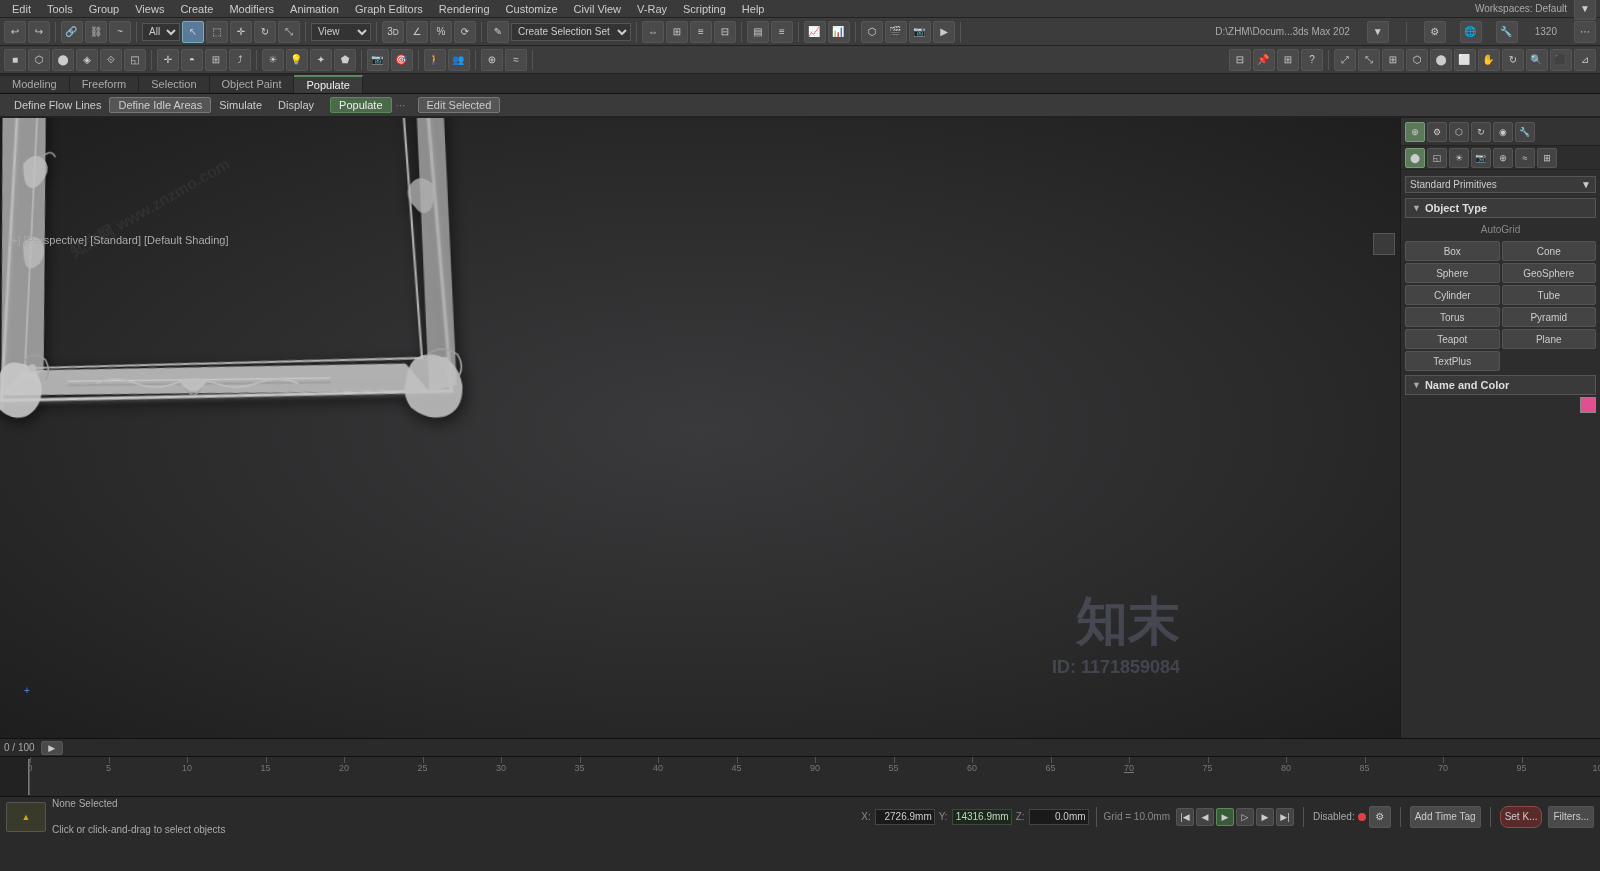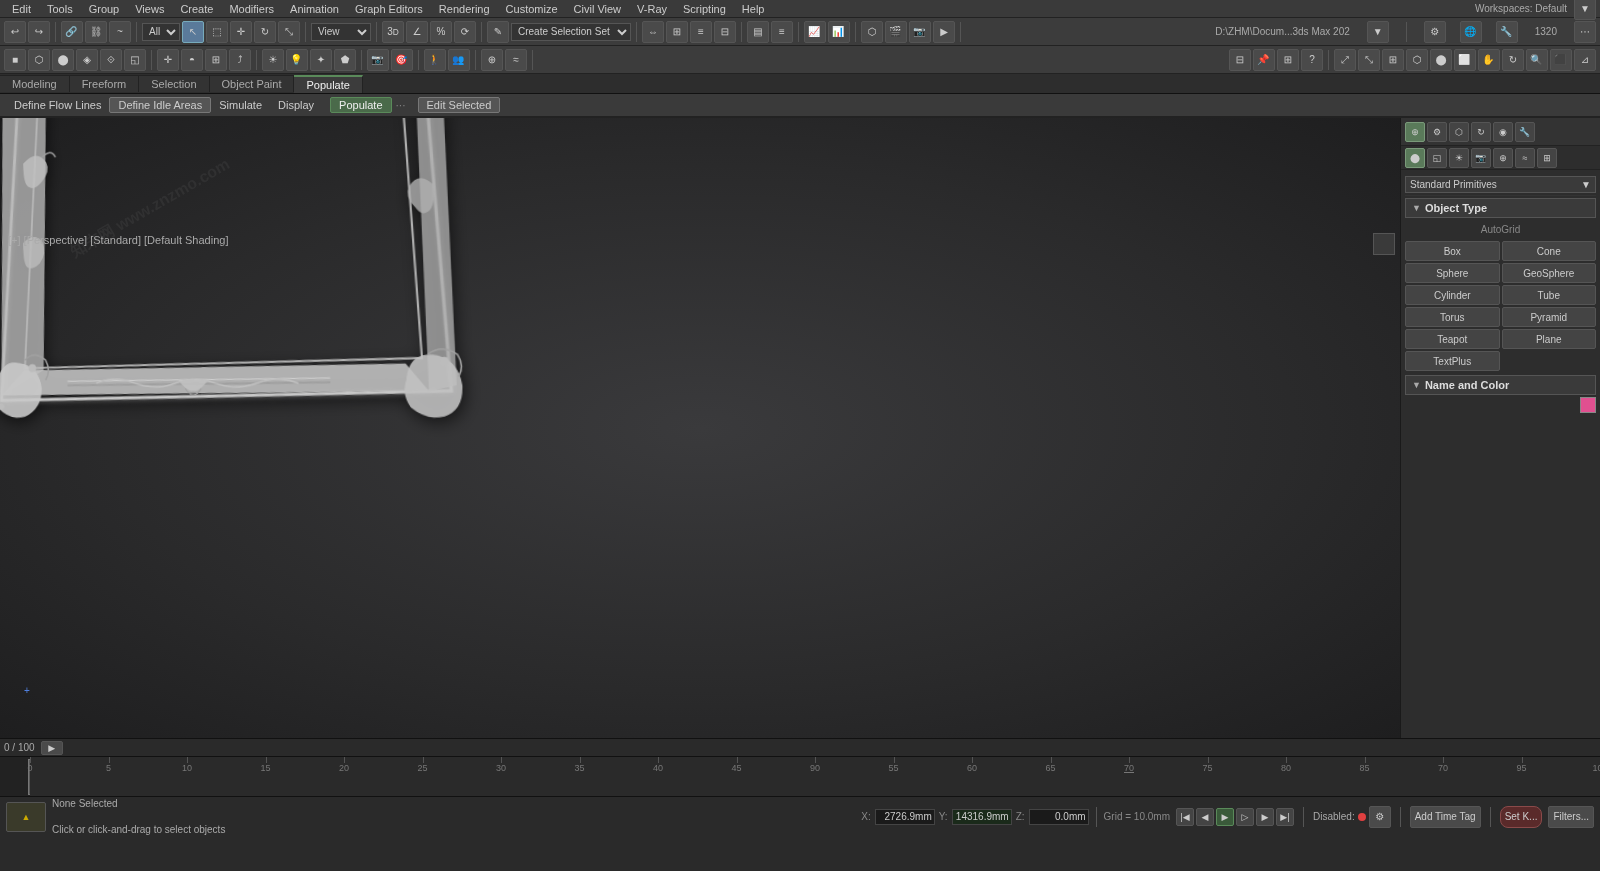--- a/index.html
+++ b/index.html
@@ -754,20 +754,24 @@
     </svg>
 
     <div class="viewport-corner" style="position:absolute; top:115px; right:5px; width:22px; height:22px; background:#3a3a3a; border:1px solid #555;"></div>
 
     <div class="axis-indicator">
       <div style="color:#666; font-size:10px; line-height:1.4;">
         <span style="color:#5080e0;">+</span>
       </div>
     </div>
 
+    <div id="id-watermark">
+      <div style="font-size:52px; font-weight:900; color:rgba(200,210,255,0.18); font-family:serif;">知末</div>
+      <div style="font-size:18px; color:rgba(200,210,255,0.18);">ID: 1171859084</div>
+    </div>
   </div>
 
   <div id="right-panel">
 
     <div id="right-panel-icons">
       <div class="panel-icon-btn active" title="Create">⊕</div>
       <div class="panel-icon-btn" title="Modify">⚙</div>
       <div class="panel-icon-btn" title="Hierarchy">⬡</div>
       <div class="panel-icon-btn" title="Motion">↻</div>
       <div class="panel-icon-btn" title="Display">◉</div>

